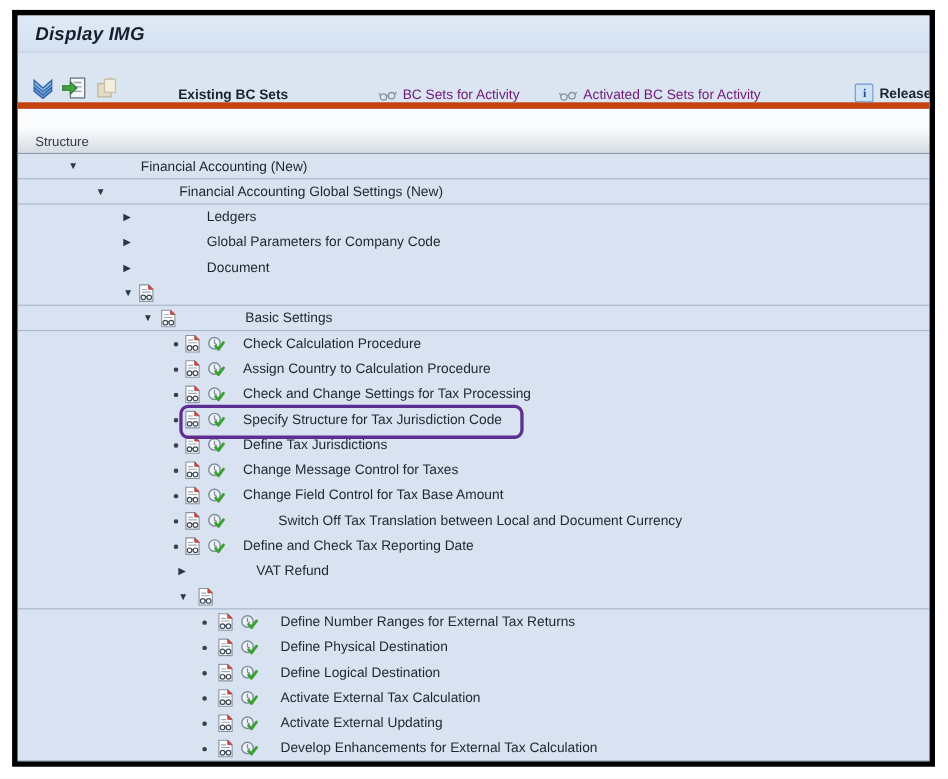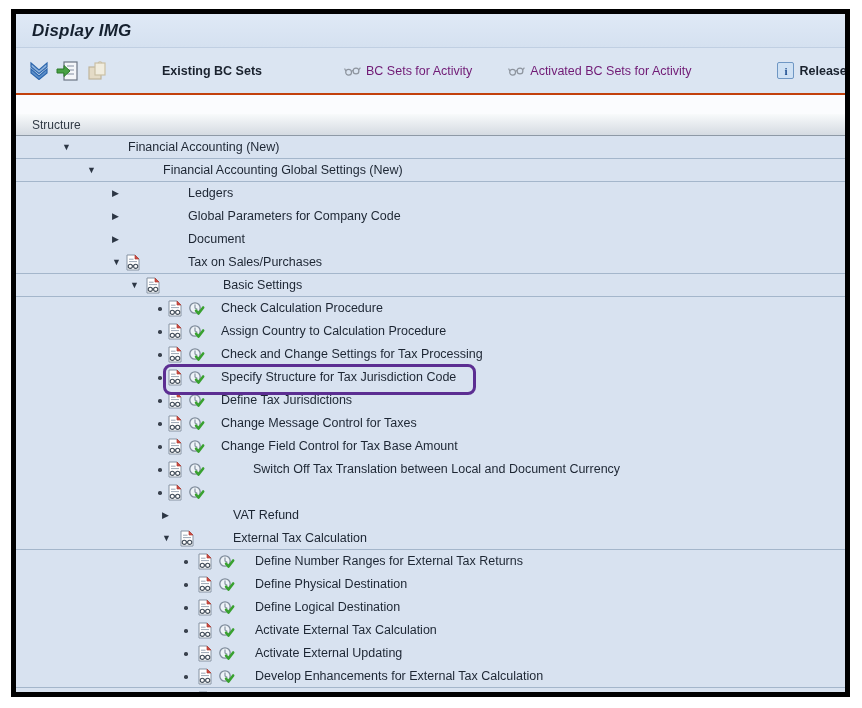--- a/index.html
+++ b/index.html
@@ -15,22 +15,22 @@
   .titlebar{
     height:33px;background:linear-gradient(#dfe9f6,#d5e1f0);
     border-bottom:1px solid #c0cfe2;display:flex;align-items:center;
   }
   .titlebar .title{
     margin-left:16px;font-size:17px;font-weight:bold;font-style:italic;
     color:#15202e;letter-spacing:.2px;
   }
   
   .toolbar{
-    height:45px;background:#dbe5f2;border-bottom:2px solid #c2410c;
-    display:flex;align-items:center;
+    height:45px;background:#dbe5f2;border-bottom:6px solid #c2410c;
+    display:flex;align-items:flex-end;
   }
   .tb-icon{display:inline-flex;align-items:center;justify-content:center;
     width:26px;height:26px;}
   .tb-sep{width:1px;height:20px;background:#aab7c8;margin:0 8px;}
   .tb-btn{display:inline-flex;align-items:center;gap:5px;font-size:12.5px;
     white-space:nowrap;cursor:default;}
   .tb-btn .lbl{color:#1a222e;font-weight:600;}
   .tb-btn.disabled .lbl{color:#701a75;font-weight:400;}
   .info-badge{
     display:inline-flex;align-items:center;justify-content:center;
@@ -175,21 +175,20 @@
           <svg width="14" height="17" viewBox="0 0 14 17">
             <path d="M1 1 H9 L13 5 V16 H1 Z" fill="#ffffff" stroke="#8592a2" stroke-width="1"></path>
             <path d="M9 1 L13 5 H9 Z" fill="#cf4a41" stroke="#b04038" stroke-width="0.7"></path>
             <line x1="3" y1="5.2" x2="7.5" y2="5.2" stroke="#9aa6b4" stroke-width="1"></line>
             <line x1="3" y1="7.6" x2="11" y2="7.6" stroke="#9aa6b4" stroke-width="1"></line>
             <circle cx="4.3" cy="12.3" r="2.1" fill="none" stroke="#414c59" stroke-width="1.1"></circle>
             <circle cx="9.7" cy="12.3" r="2.1" fill="none" stroke="#414c59" stroke-width="1.1"></circle>
             <path d="M6.4 12.1 Q7 10.9 7.6 12.1" fill="none" stroke="#414c59" stroke-width="1"></path>
           </svg>
         </span>
-        <span class="titem tlabel" style="left: 172px;">Tax on Sales/Purchases</span>
       </div>
       <div class="trow sep">
         <span class="titem " style="left: 114px;">
           <span class="expander">▼</span>
         </span>
         <span class="titem icon-wrap" style="left: 130px;">
           <svg width="14" height="17" viewBox="0 0 14 17">
             <path d="M1 1 H9 L13 5 V16 H1 Z" fill="#ffffff" stroke="#8592a2" stroke-width="1"></path>
             <path d="M9 1 L13 5 H9 Z" fill="#cf4a41" stroke="#b04038" stroke-width="0.7"></path>
             <line x1="3" y1="5.2" x2="7.5" y2="5.2" stroke="#9aa6b4" stroke-width="1"></line>
@@ -409,20 +408,21 @@
             <path d="M6.4 12.1 Q7 10.9 7.6 12.1" fill="none" stroke="#414c59" stroke-width="1"></path>
           </svg>
         </span>
         <span class="titem icon-wrap" style="left: 172px;">
           <svg width="17" height="16" viewBox="0 0 17 16">
             <circle cx="7" cy="7" r="5.2" fill="#eef3f8" stroke="#7e8b9a" stroke-width="1.3"></circle>
             <path d="M7 3.6 L7 7 L9.4 8.4" stroke="#7e8b9a" stroke-width="1.1" fill="none"></path>
             <path d="M8 9.6 L10.6 12.6 L15.2 6.4" stroke="#38a12f" stroke-width="2.5" fill="none" stroke-linecap="round" stroke-linejoin="round"></path>
           </svg>
         </span>
+        <span class="titem tlabel" style="left: 205px;">Define and Check Tax Reporting Date</span>
       </div>
       <div class="trow">
         <span class="titem " style="left: 146px;">
           <span class="expander">▶</span>
         </span>
         <span class="titem tlabel" style="left: 217px;">VAT Refund</span>
       </div>
       <div class="trow sep">
         <span class="titem " style="left: 146px;">
           <span class="expander">▼</span>
@@ -431,21 +431,20 @@
           <svg width="14" height="17" viewBox="0 0 14 17">
             <path d="M1 1 H9 L13 5 V16 H1 Z" fill="#ffffff" stroke="#8592a2" stroke-width="1"></path>
             <path d="M9 1 L13 5 H9 Z" fill="#cf4a41" stroke="#b04038" stroke-width="0.7"></path>
             <line x1="3" y1="5.2" x2="7.5" y2="5.2" stroke="#9aa6b4" stroke-width="1"></line>
             <line x1="3" y1="7.6" x2="11" y2="7.6" stroke="#9aa6b4" stroke-width="1"></line>
             <circle cx="4.3" cy="12.3" r="2.1" fill="none" stroke="#414c59" stroke-width="1.1"></circle>
             <circle cx="9.7" cy="12.3" r="2.1" fill="none" stroke="#414c59" stroke-width="1.1"></circle>
             <path d="M6.4 12.1 Q7 10.9 7.6 12.1" fill="none" stroke="#414c59" stroke-width="1"></path>
           </svg>
         </span>
-        <span class="titem tlabel" style="left: 217px;">External Tax Calculation</span>
       </div>
       <div class="trow">
         <span class="titem " style="left: 168px;">
           <span class="bullet-dot"></span>
         </span>
         <span class="titem icon-wrap" style="left: 182px;">
           <svg width="14" height="17" viewBox="0 0 14 17">
             <path d="M1 1 H9 L13 5 V16 H1 Z" fill="#ffffff" stroke="#8592a2" stroke-width="1"></path>
             <path d="M9 1 L13 5 H9 Z" fill="#cf4a41" stroke="#b04038" stroke-width="0.7"></path>
             <line x1="3" y1="5.2" x2="7.5" y2="5.2" stroke="#9aa6b4" stroke-width="1"></line>

